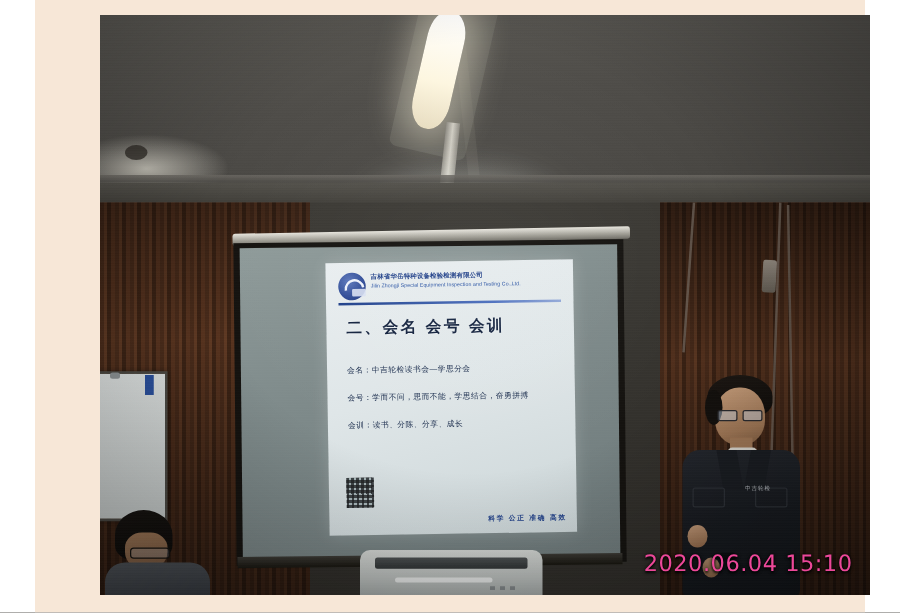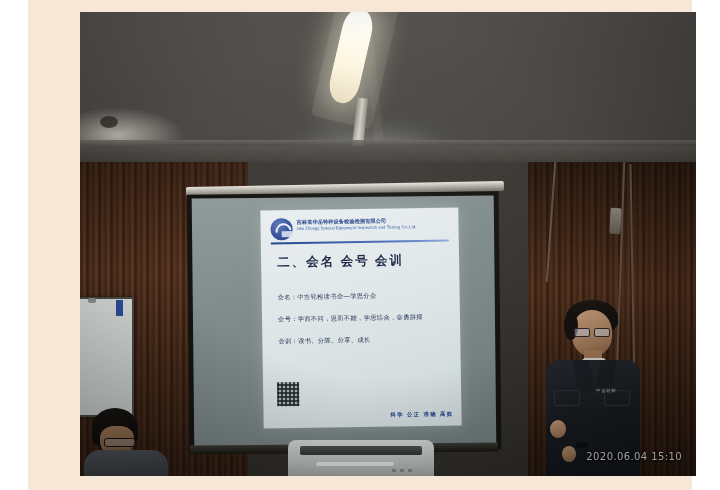--- a/index.html
+++ b/index.html
@@ -368,21 +368,21 @@
   }
   .at-body{
     position:absolute;left:-2px;top:42px;width:84px;height:30px;
     border-radius:16px 16px 0 0;
     background:linear-gradient(170deg,#4d5156,#30343a);
   }
 
   
   .timestamp{
     position:absolute;right:14px;bottom:14px;
-    font-size:10px;color:#a3a3a3;letter-spacing:.4px;
+    font-size:18px;color:#ec4899;letter-spacing:.4px;
     font-family:"DejaVu Sans", sans-serif;
     text-shadow:0 0 3px rgba(0,0,0,.9),0 1px 2px rgba(0,0,0,.85);
     white-space:nowrap;
   }
 
   
   .grade{
     position:absolute;inset:0;pointer-events:none;
     background:
       radial-gradient(ellipse at 48% 42%, rgba(255,255,255,.05) 0%, rgba(0,0,0,.0) 45%, rgba(0,0,0,.34) 100%);

